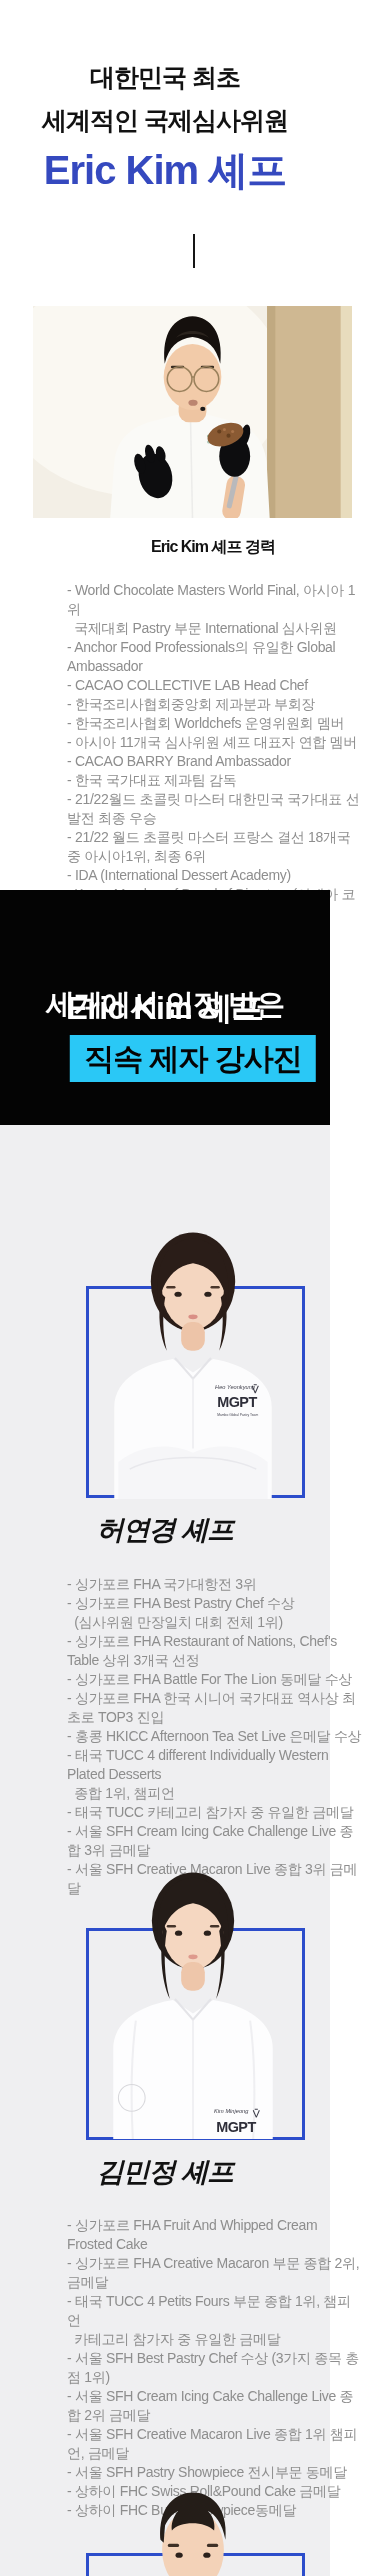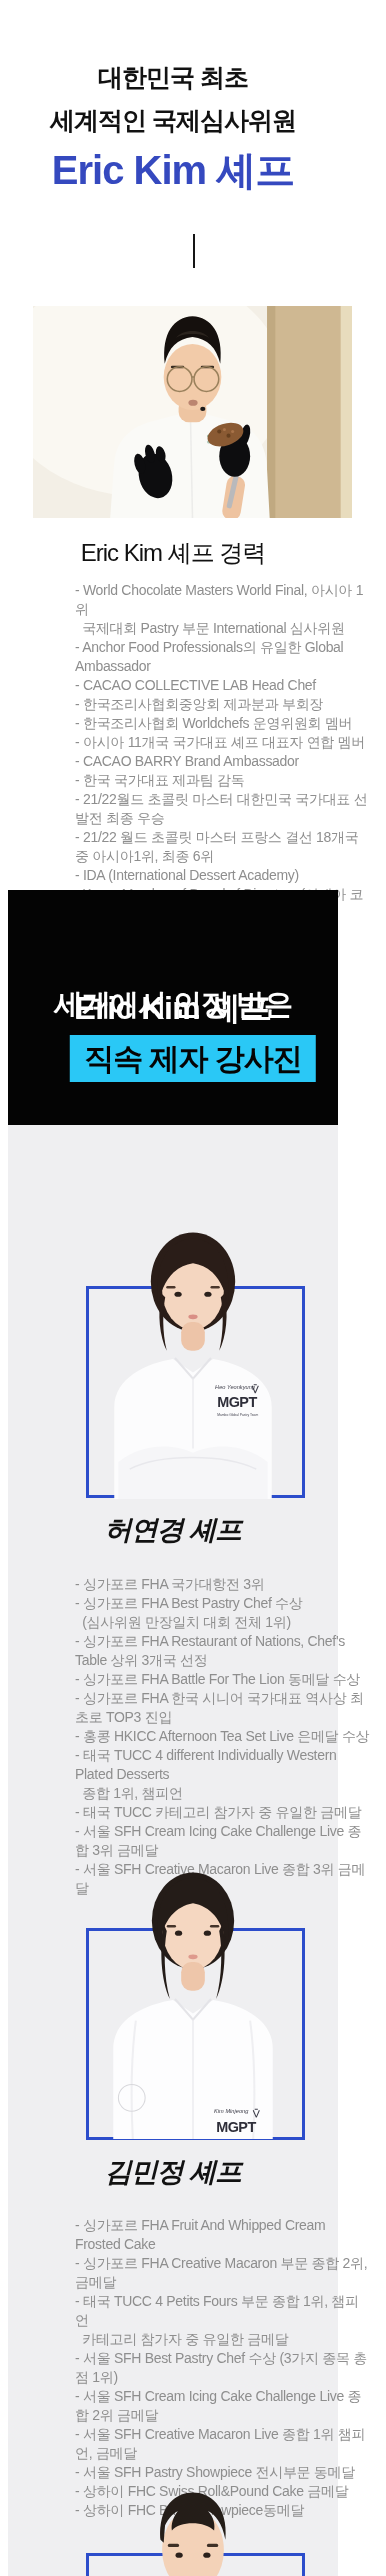--- a/index.html
+++ b/index.html
@@ -1,30 +1,30 @@
 <!DOCTYPE html>
 <html style="--accent: #3549BF; --cyan: #2AC8F6; --frameblue: #2C4DCB; --bannerblue: #3A52C4; --yellow: #FFE32E;font-size:8.2px"><head>
 <meta charset="utf-8">
 <style>
   html,body{margin:0;padding:0;}
   body{font-family:"Liberation Sans","DejaVu Sans",sans-serif;background:#ffffff;}
   .page{position:relative;width:386px;height:3340px;overflow:hidden;background:#ffffff;margin:0 auto;}
-  .abs{position:absolute;left:8px;width:330px;}
+  .abs{position:absolute;left:0;width:330px;}
   .ctr{text-align:center;}
 
   
   .t1,.t2{top:64px;font-size:25px;font-weight:900;color:#121212;letter-spacing:-1px;line-height:1.1;}
   .t2{top:107px;}
   .t3{top:148px;font-size:40px;font-weight:900;color:var(--accent,#3549BF);letter-spacing:-1px;line-height:1.1;}
   .vline{position:absolute;left:193px;top:234px;width:1.5px;height:34px;background:#151515;}
 
   
   .photo-eric{position:absolute;left:33px;top:306px;width:319px;height:212px;}
 
-  .career-h{top:537px;font-size:24px;font-weight:400;color:#121212;letter-spacing:-1px;}
+  .career-h{top:537px;font-size:16px;font-weight:700;color:#121212;letter-spacing:-1px;padding-left:48px;}
   .clist{box-sizing:border-box;padding-left:35px;color:#8e8e8e;font-size:14px;line-height:19px;letter-spacing:-0.3px;text-align:left;margin-left:32px;}
   .career-list{top:581px;}
   .clist .row.indent{padding-left:7.2px;}
 
   
   .dark{top:890px;height:235px;background:#040404;}
   .d1{top:939px;font-size:29px;font-weight:900;color:#ffffff;letter-spacing:-1px;margin-top:46px;}
   .d2{top:987px;font-size:32px;font-weight:900;color:#ffffff;letter-spacing:-0.5px;}
   .cyanbox{position:absolute;top:1035px;left:50%;transform:translateX(-50%);background:var(--cyan,#2AC8F6);
     height:47px;line-height:47px;padding:0 14.4px;font-size:30px;font-weight:900;color:#050505;letter-spacing:-1px;white-space:nowrap;}
@@ -98,21 +98,21 @@
 
   <div class="abs ctr career-h">Eric Kim 셰프 경력</div>
   <div class="abs clist career-list">
 
   <div class="row">- World Chocolate Masters World Final, 아시아 1위</div>
       <div class="row indent">국제대회 Pastry 부문 International 심사위원</div>
       <div class="row">- Anchor Food Professionals의 유일한 Global Ambassador</div>
       <div class="row">- CACAO COLLECTIVE LAB Head Chef</div>
       <div class="row">- 한국조리사협회중앙회 제과분과 부회장</div>
       <div class="row">- 한국조리사협회 Worldchefs 운영위원회 멤버</div>
-      <div class="row">- 아시아 11개국 국가대표 셰프 대표자 연합 멤버</div>
+      <div class="row">- 아시아 11개국 심사위원 셰프 대표자 연합 멤버</div>
       <div class="row">- CACAO BARRY Brand Ambassador</div>
       <div class="row">- 한국 국가대표 제과팀 감독</div>
       <div class="row">- 21/22월드 초콜릿 마스터 대한민국 국가대표 선발전 최종 우승</div>
       <div class="row">- 21/22 월드 초콜릿 마스터 프랑스 결선 18개국중 아시아1위, 최종 6위</div>
       <div class="row">- IDA (International Dessert Academy)</div>
       <div class="row indent">Korea Member of Board of Directors (이데아 코리아 이사)</div>
     </div>
 
   <div class="abs dark"></div>
   <div class="abs ctr d1">세계에서 인정 받은</div>

